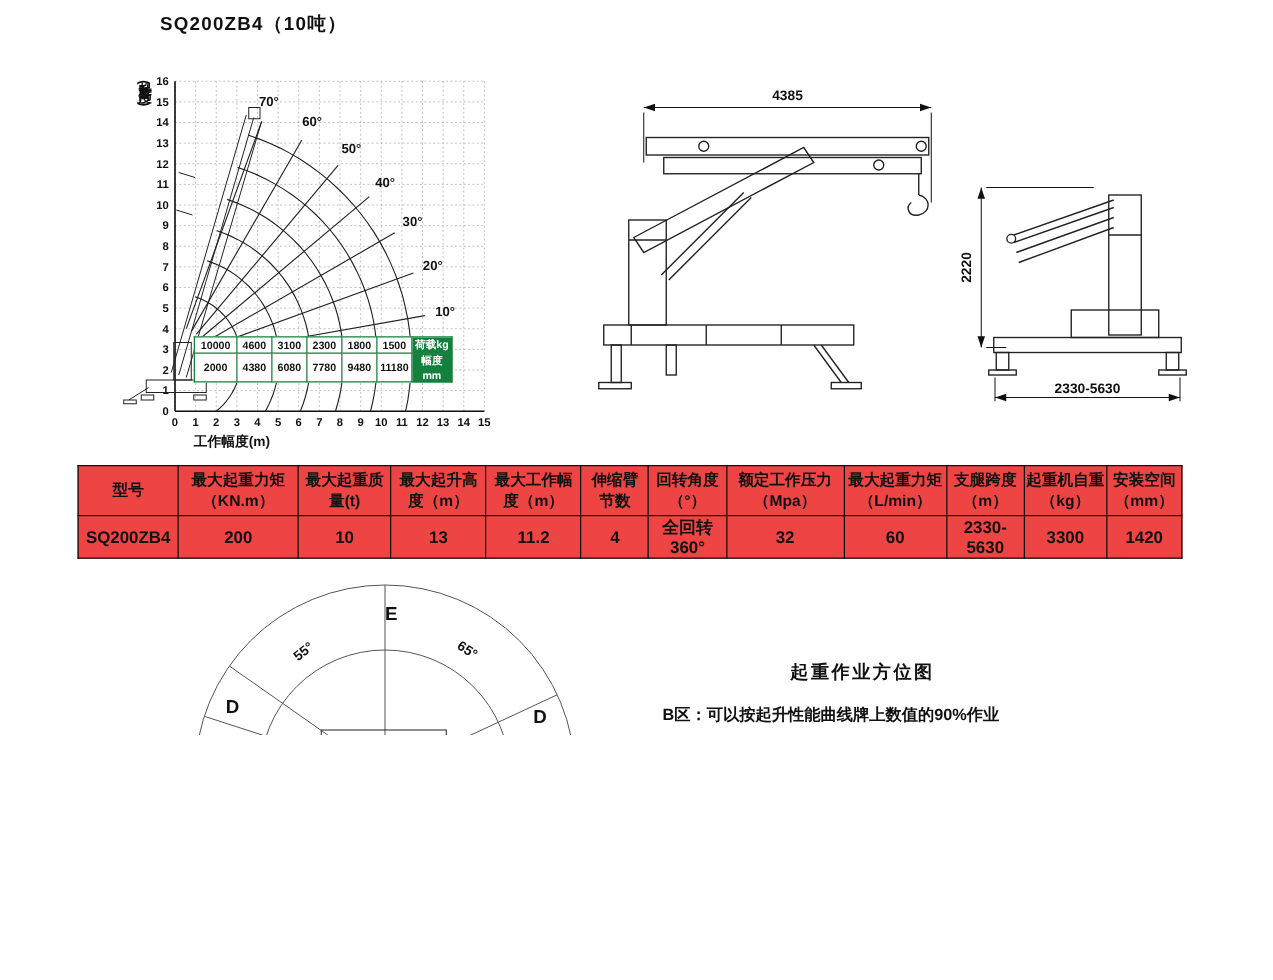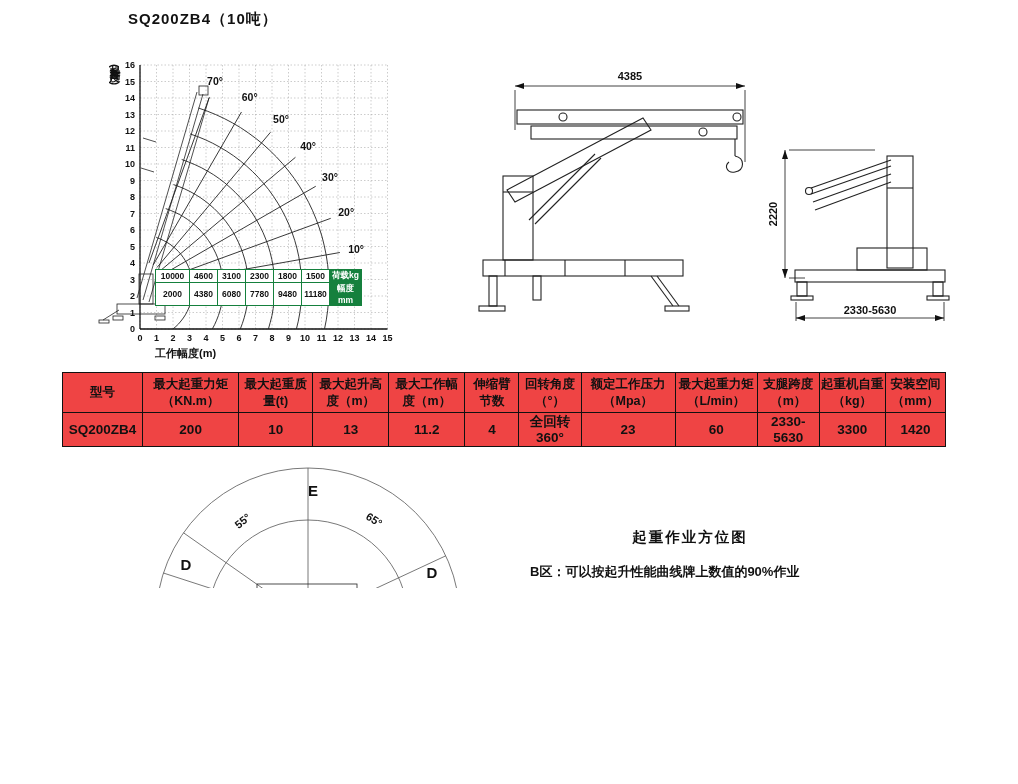--- a/index.html
+++ b/index.html
@@ -334,21 +334,21 @@
           </th>
     </tr>
     <tr>
       <td>SQ200ZB4</td>
       <td>200</td>
       <td>10</td>
       <td>13</td>
       <td>11.2</td>
       <td>4</td>
       <td>全回转 360°</td>
-      <td>23</td>
+      <td>32</td>
       <td>60</td>
       <td>2330-5630</td>
       <td>3300</td>
       <td>1420</td>
     </tr>
   </tbody>
     </table>
 
   <svg class="zonesvg" width="460" height="318" viewBox="0 0 460 318">
     <circle cx="223" cy="154" r="152" class="thin"></circle>

